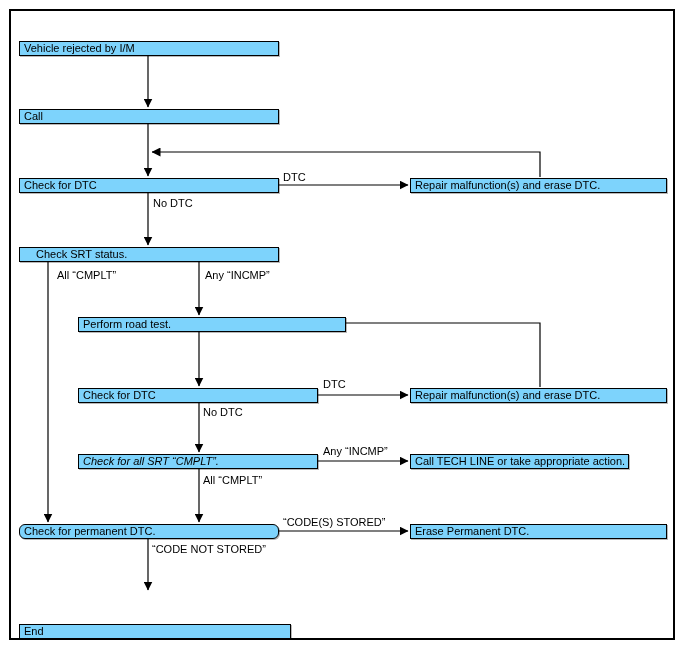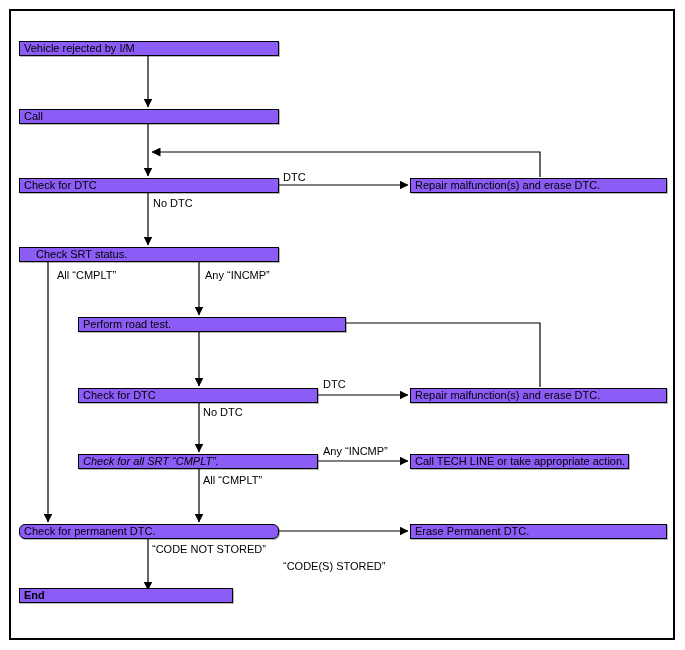--- a/index.html
+++ b/index.html
@@ -7,21 +7,21 @@
     width:685px;height:650px;position:relative;background:#ffffff;
     font-family:"Liberation Sans", sans-serif;color:#000;overflow:hidden;
   }
   .frame{
     position:absolute;left:9px;top:9px;width:662px;height:627px;
     border:2px solid #000;background:#fff;
   }
   svg.connectors{position:absolute;left:0;top:0;width:685px;height:650px;}
   .node{
     position:absolute;box-sizing:border-box;height:15px;
-    border:1px solid #000;background:#8b5cf6;
+    border:1px solid #000;background:#7dd3fc;
     font-size:11px;line-height:13px;padding-left:4px;
     white-space:nowrap;box-shadow:1px 1px 0 rgba(0,0,0,0.28);
     z-index:3;
   }
   .lbl{
     position:absolute;font-size:11px;line-height:13px;white-space:nowrap;z-index:4;
   }
   .watermark{
     position:absolute;right:25px;top:658px;font-size:9px;line-height:10px;
     color:#1a1a1a;z-index:4;letter-spacing:0.2px;
@@ -62,26 +62,26 @@
 <div class="node" style="left:19px;top:178px;width:260px;">Check for DTC</div>
 <div class="node" style="left:410px;top:178px;width:257px;">Repair malfunction(s) and erase DTC.</div>
 <div class="node" style="left:19px;top:247px;width:260px;padding-left:16px;">Check SRT status.</div>
 <div class="node" style="left:78px;top:317px;width:268px;">Perform road test.</div>
 <div class="node" style="left:78px;top:388px;width:240px;">Check for DTC</div>
 <div class="node" style="left:410px;top:388px;width:257px;">Repair malfunction(s) and erase DTC.</div>
 <div class="node" style="left:78px;top:454px;width:240px;font-style:italic;">Check for all SRT “CMPLT”.</div>
 <div class="node" style="left:410px;top:454px;width:219px;">Call TECH LINE or take appropriate action.</div>
 <div class="node" style="left:19px;top:524px;width:260px;border-radius:6px;">Check for permanent DTC.</div>
 <div class="node" style="left:410px;top:524px;width:257px;">Erase Permanent DTC.</div>
-<div class="node" style="left:19px;top:588px;width:214px;font-weight:bold;">End</div>
+<div class="node" style="left:19px;top:624px;width:272px;">End</div>
 
 <div class="lbl" style="left:283px;top:171px;">DTC</div>
 <div class="lbl" style="left:153px;top:197px;">No DTC</div>
 <div class="lbl" style="left:57px;top:269px;">All “CMPLT”</div>
 <div class="lbl" style="left:205px;top:269px;">Any “INCMP”</div>
 <div class="lbl" style="left:323px;top:378px;">DTC</div>
 <div class="lbl" style="left:203px;top:406px;">No DTC</div>
 <div class="lbl" style="left:323px;top:445px;">Any “INCMP”</div>
 <div class="lbl" style="left:203px;top:474px;">All “CMPLT”</div>
-<div class="lbl" style="left:283px;top:516px;margin-top:44px;">“CODE(S) STORED”</div>
+<div class="lbl" style="left:283px;top:516px;">“CODE(S) STORED”</div>
 <div class="lbl" style="left:152px;top:543px;">“CODE NOT STORED”</div>
 
 <div class="watermark">JSBIA0400GB</div>
 
 </body></html>

